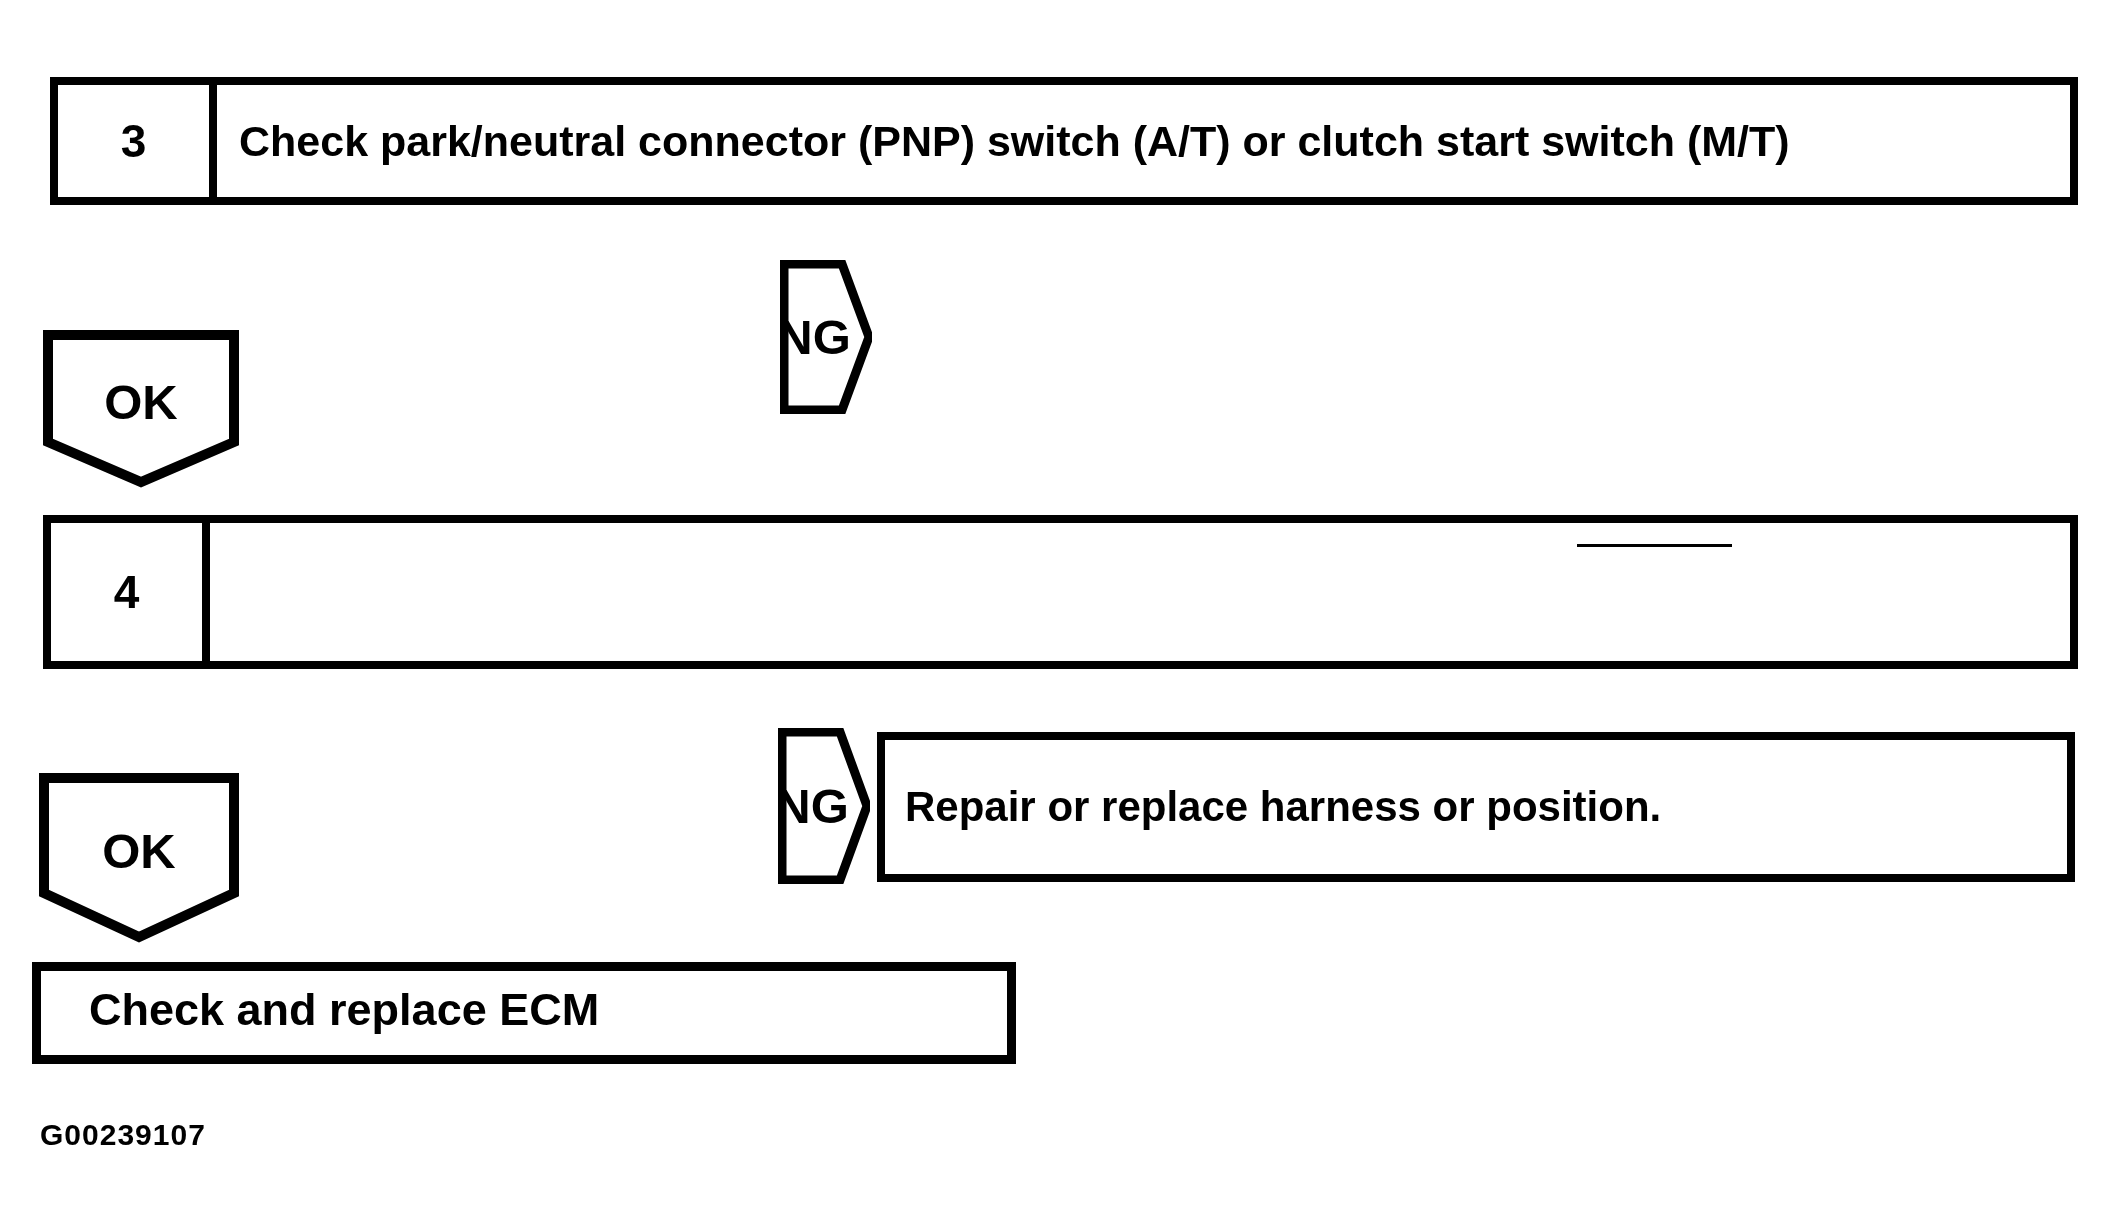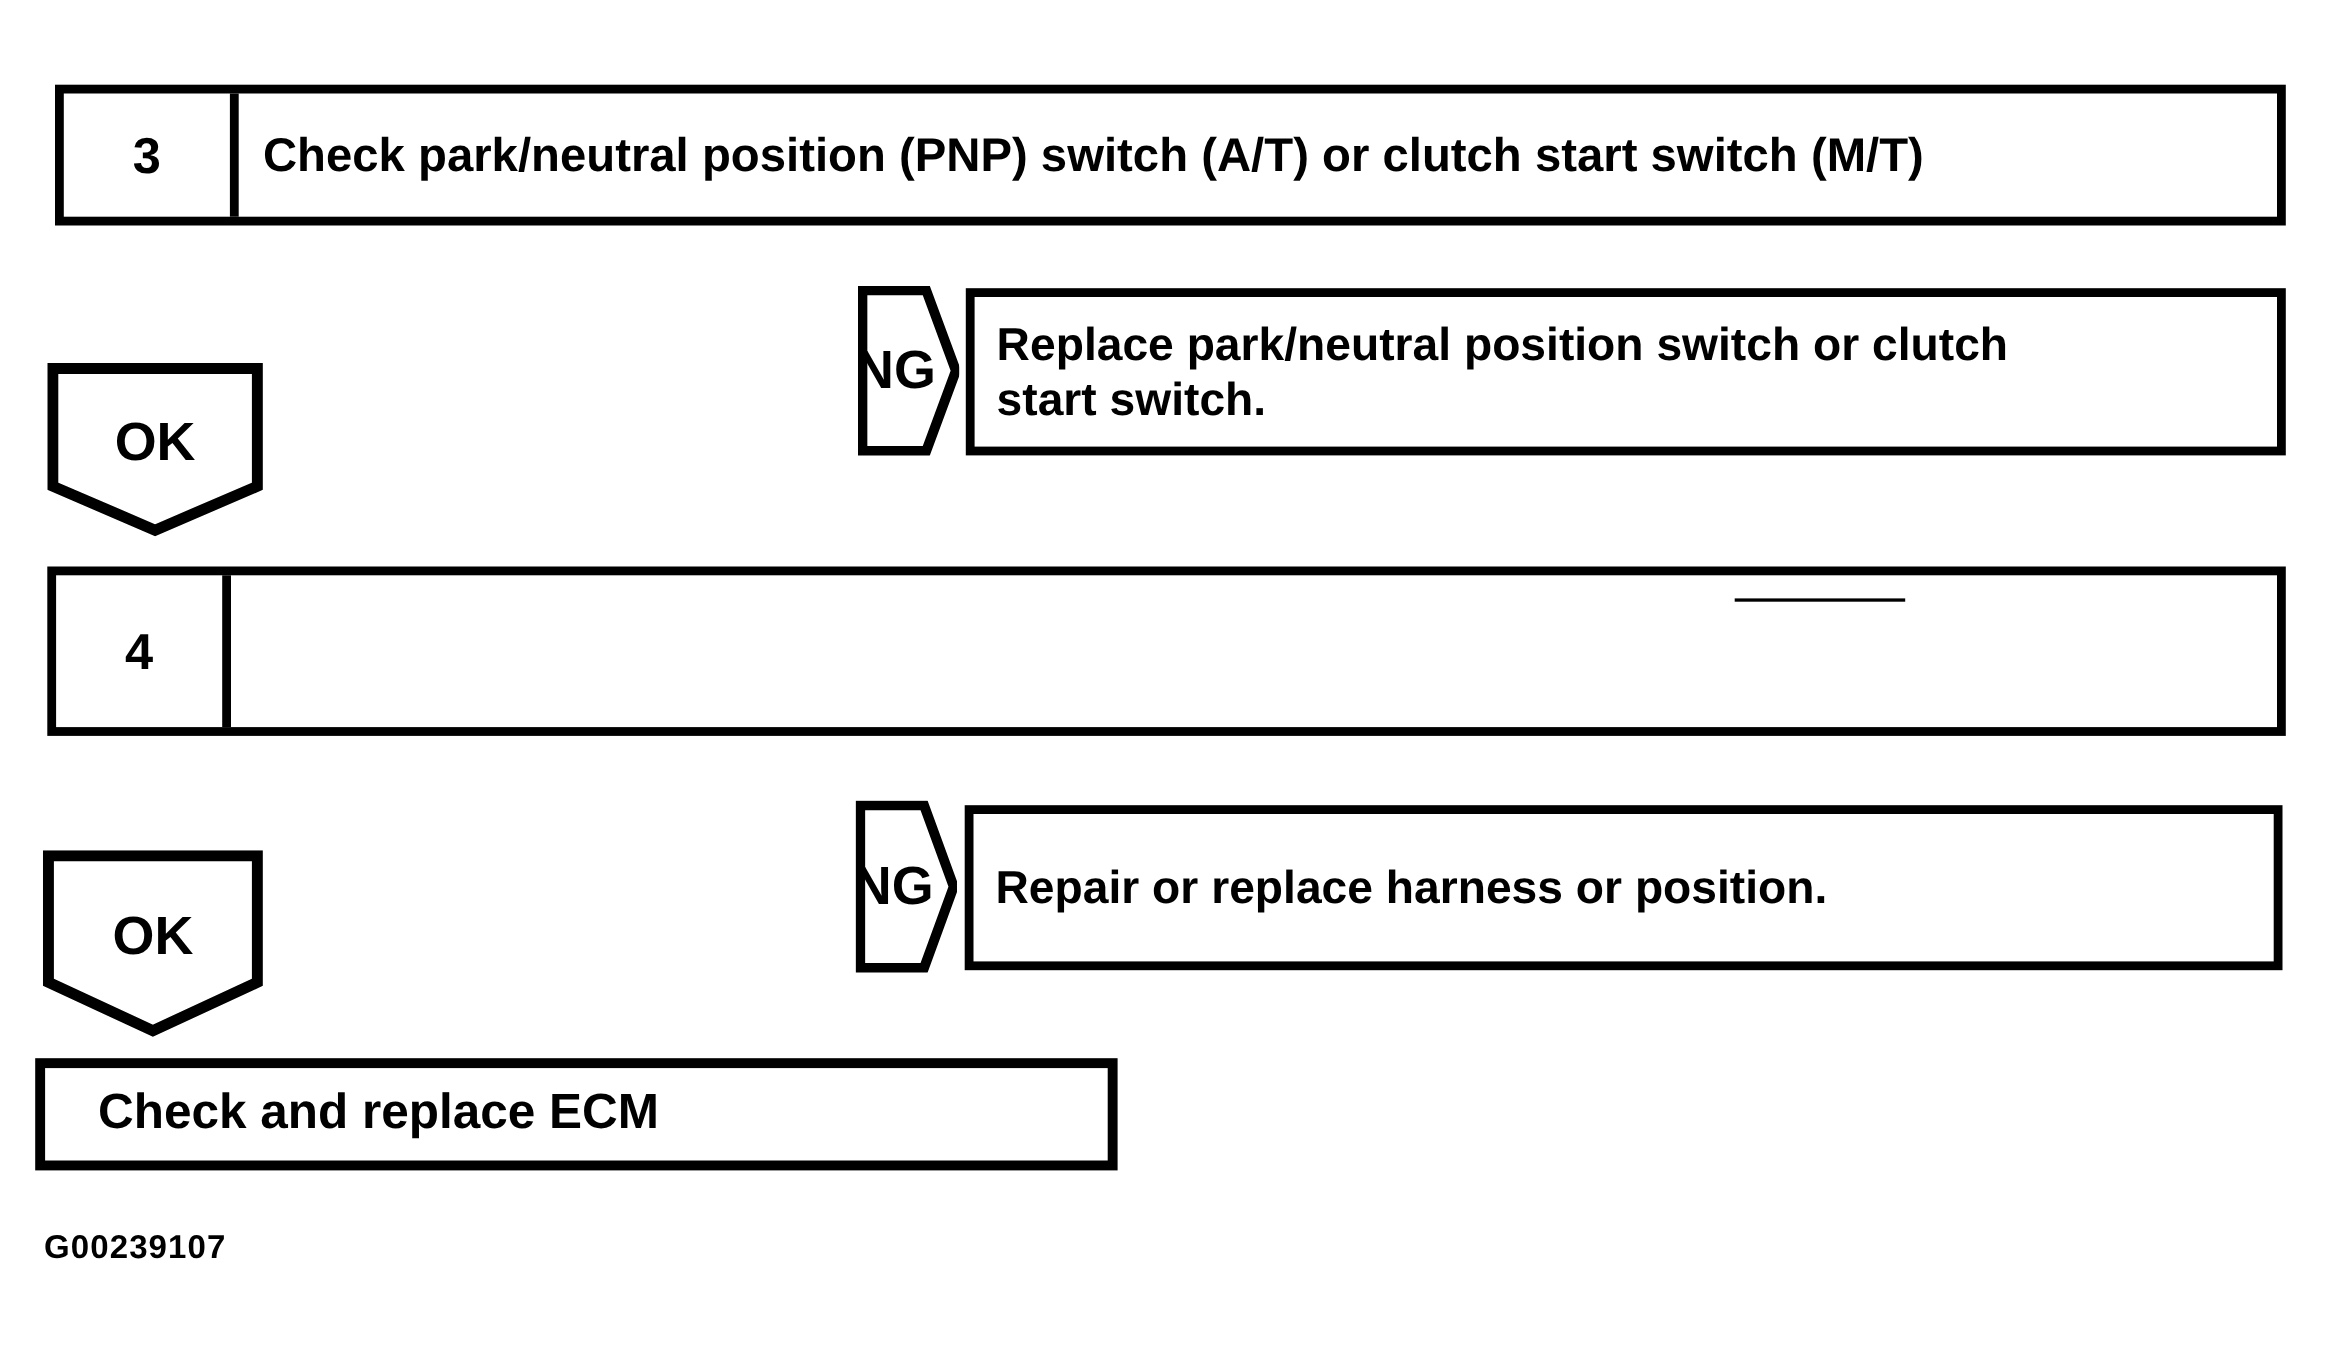--- a/index.html
+++ b/index.html
@@ -70,32 +70,30 @@
 
   .artifact-line{background:#000;}
 </style>
 </head>
 <body>
 
 <div class="canvas">
 
   <div class="abs step-box" style="left:50px;top:77px;width:2028px;height:128px;">
     <div class="num-cell">3</div>
-    <div class="step-text">Check park/neutral position (PNP) switch (A/T) or clutch start switch (M/T)</div>
+    <div class="step-text">Check park/neutral connector (PNP) switch (A/T) or clutch start switch (M/T)</div>
   </div>
 
   <div class="connector" style="left:780px;top:260px;width:92px;height:154px;">
     <svg width="92" height="154" viewBox="0 0 92 154">
       <polygon points="4,4 62,4 89,77 62,150 4,150" fill="#ffffff" stroke="#000000" stroke-width="9" stroke-linejoin="miter"></polygon>
     </svg>
     <span class="connector-label ng-label">NG</span>
   </div>
 
-  <div class="abs result-box" style="left:878px;top:262px;width:1200px;height:152px;">Replace park/neutral position switch or clutch
-start switch.</div>
 
   <div class="connector" style="left:43px;top:330px;width:196px;height:158px;">
     <svg width="196" height="158" viewBox="0 0 196 158">
       <polygon points="5,5 191,5 191,112 98,152 5,112" fill="#ffffff" stroke="#000000" stroke-width="10" stroke-linejoin="miter"></polygon>
     </svg>
     <span class="connector-label ok-label">OK</span>
   </div>
 
   <div class="abs step-box" style="left:43px;top:515px;width:2035px;height:154px;">
     <div class="num-cell">4</div>

